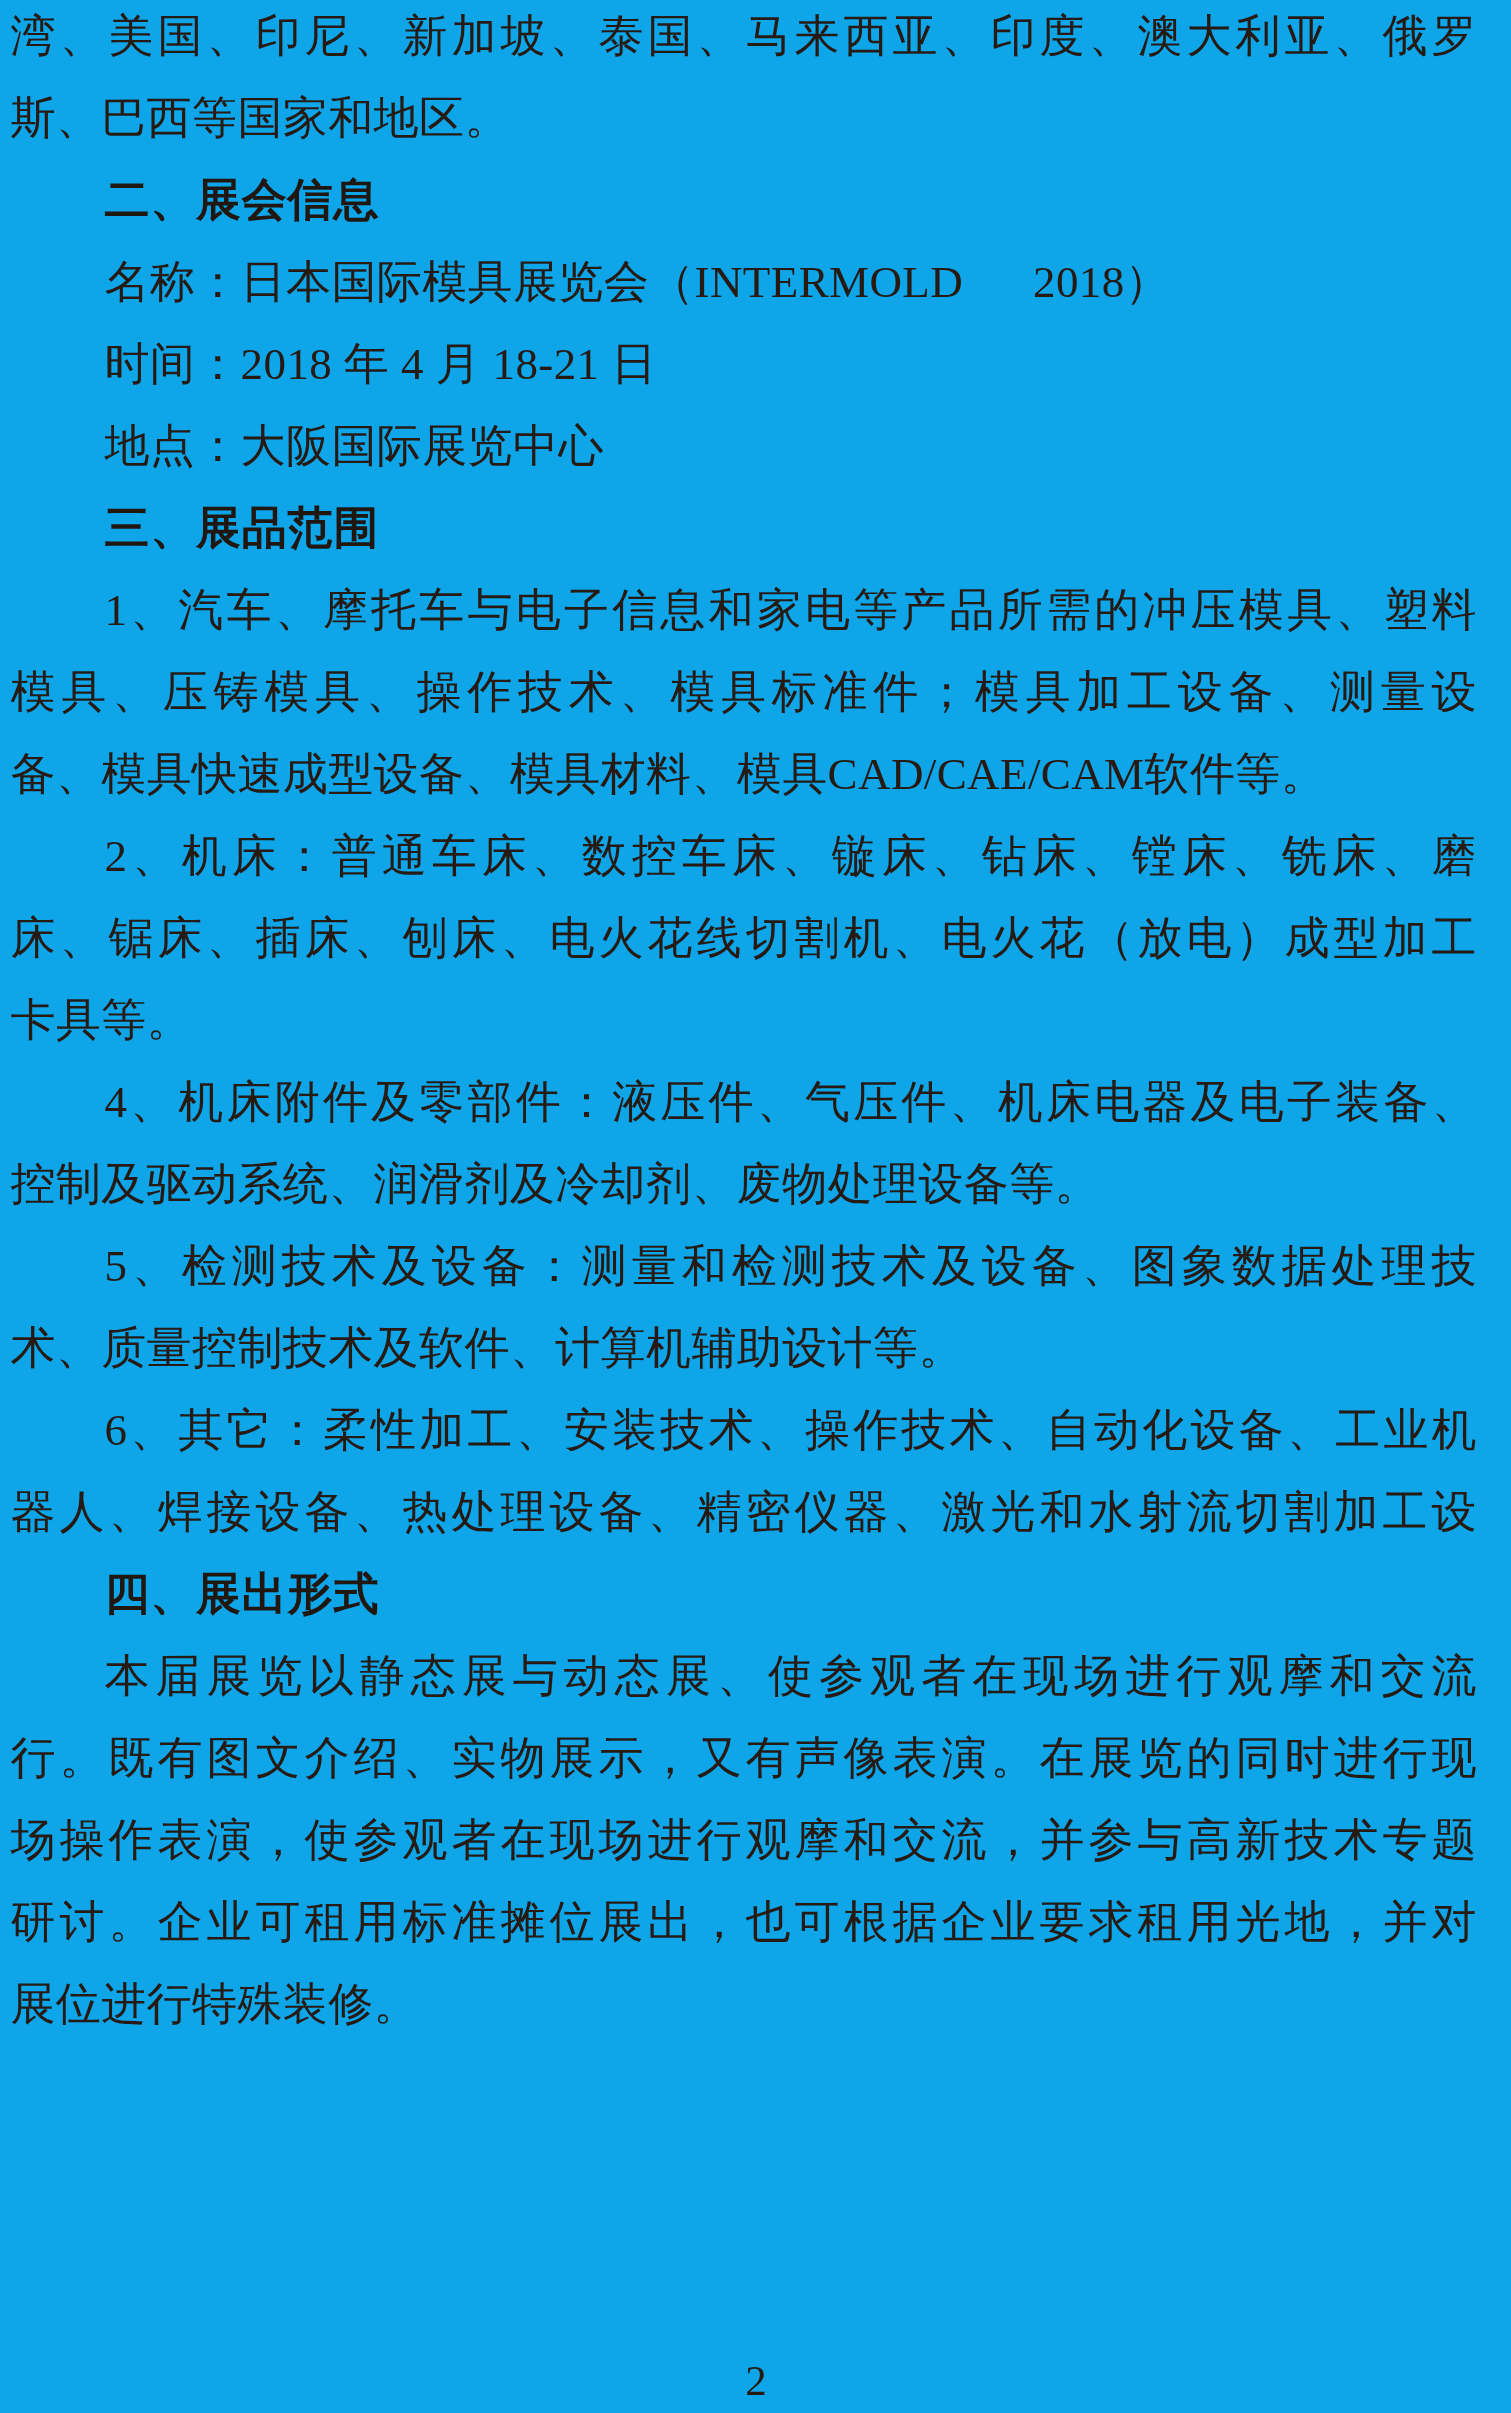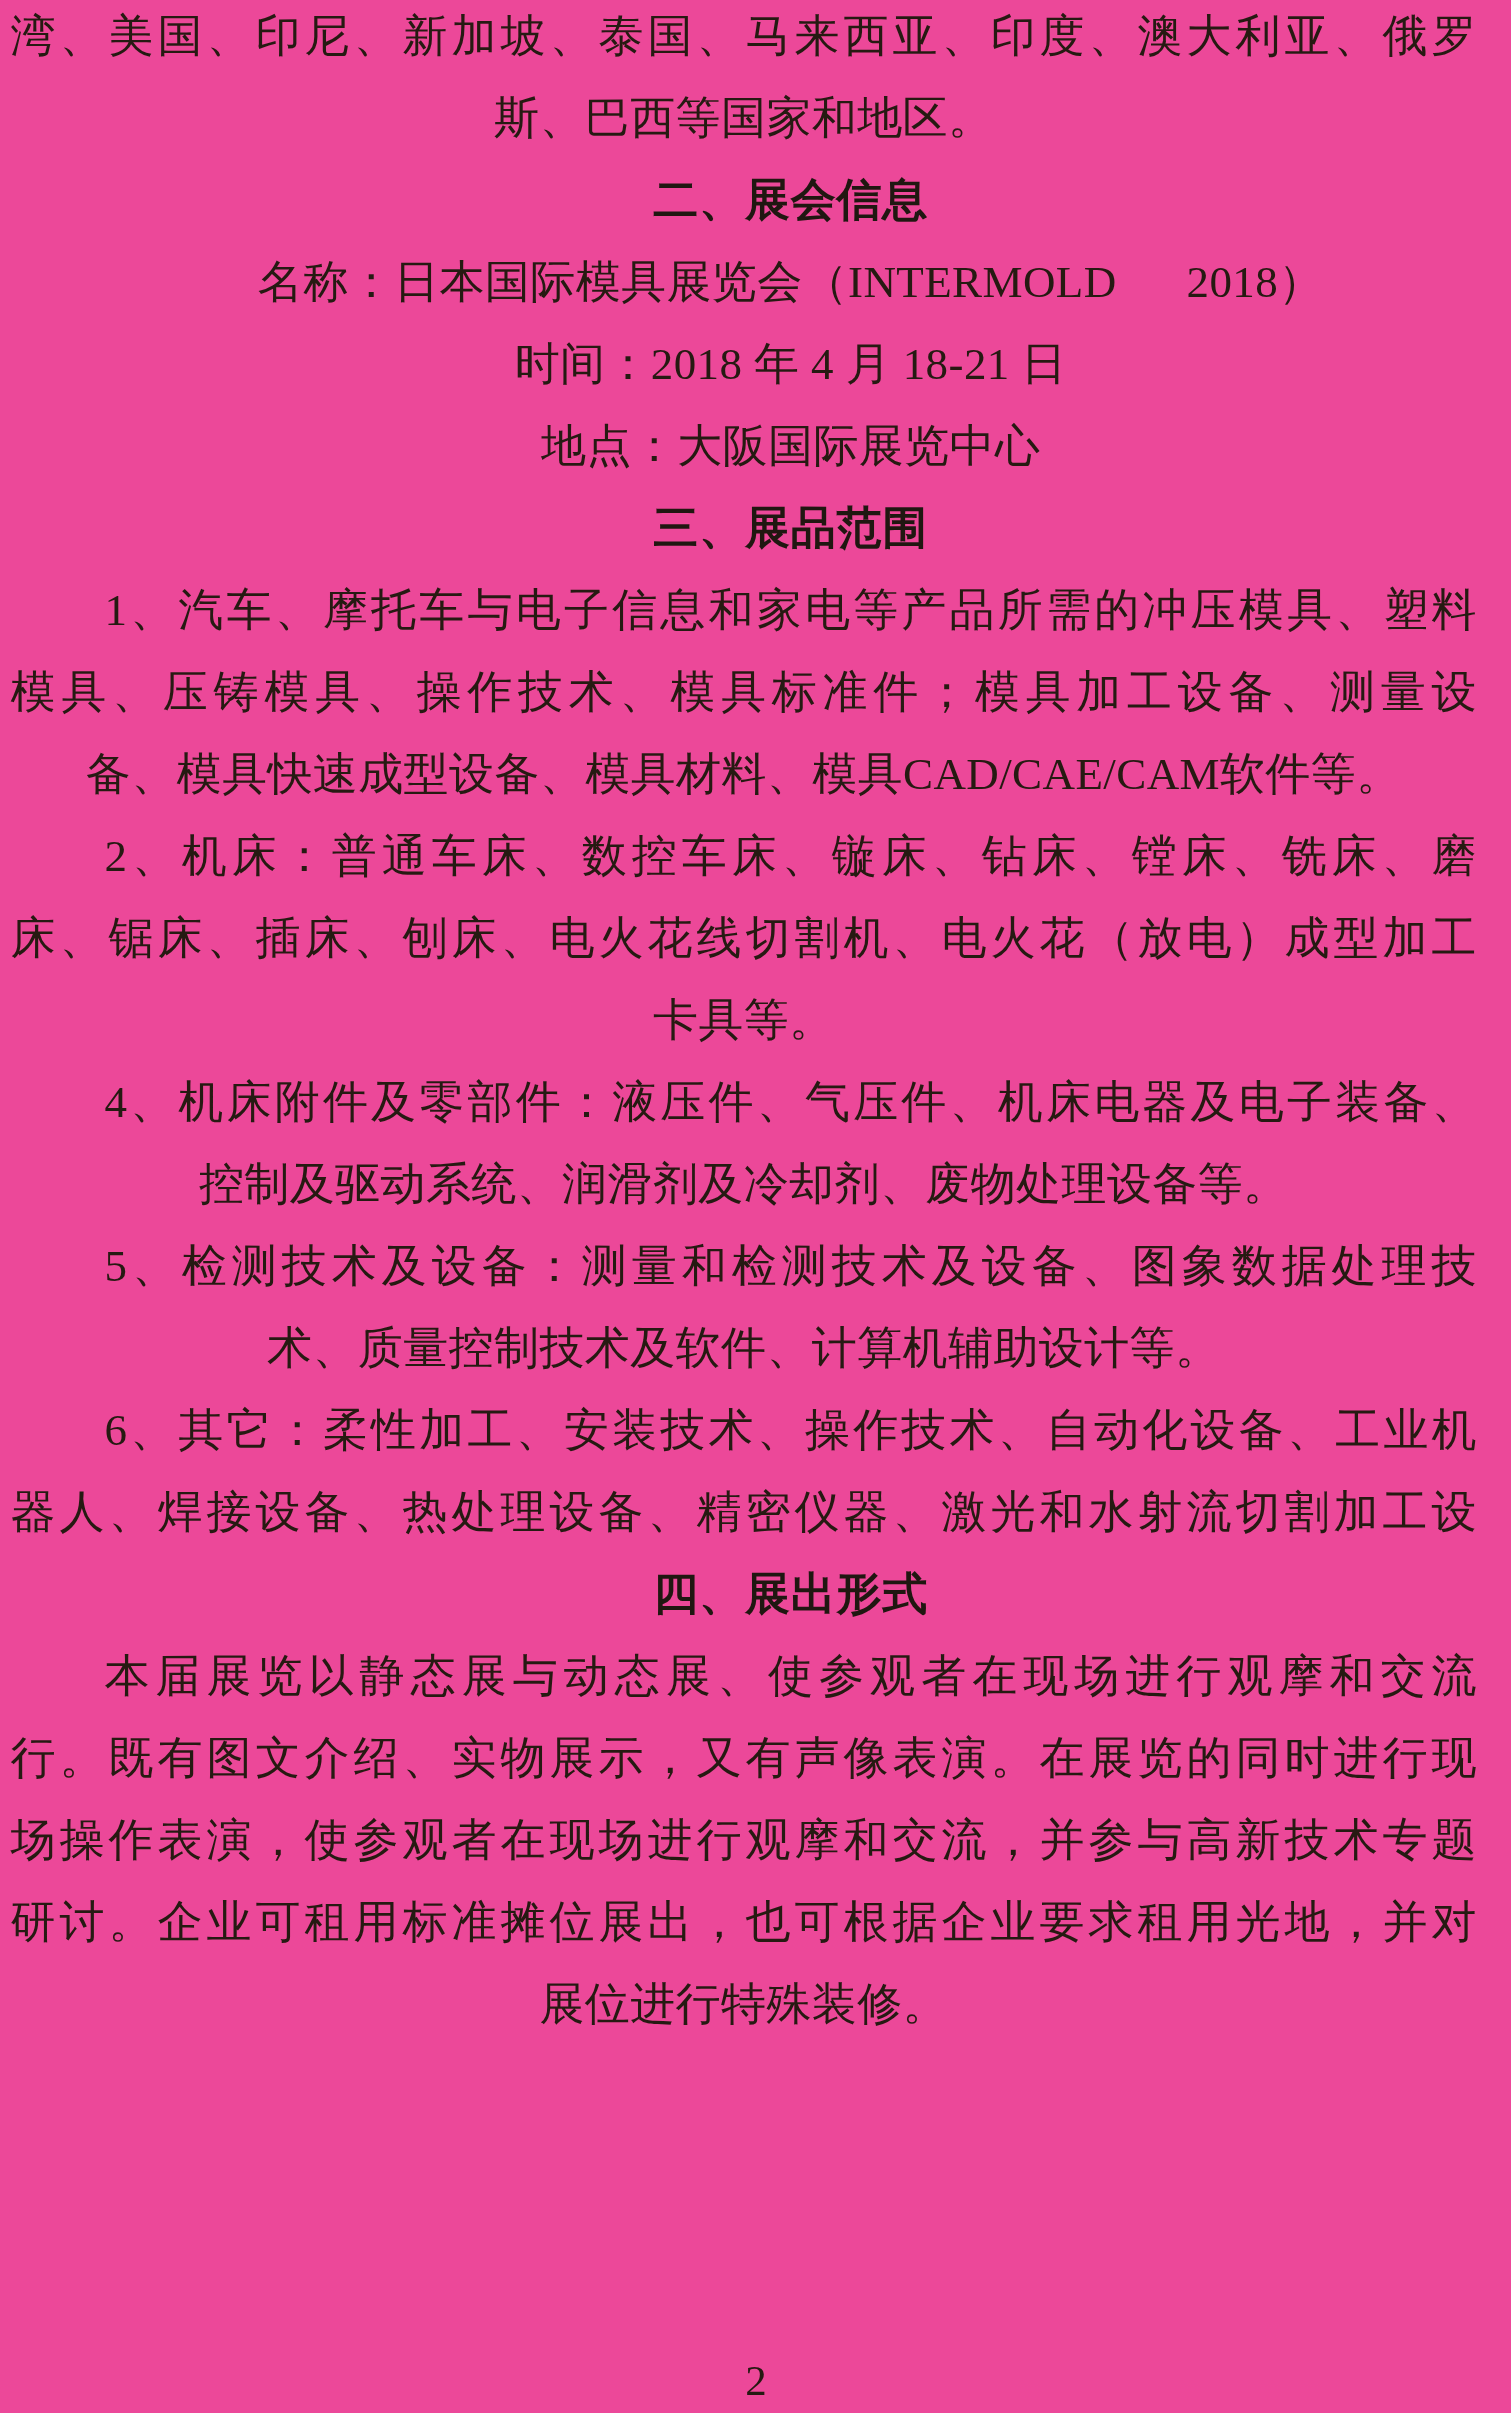--- a/index.html
+++ b/index.html
@@ -4,37 +4,37 @@
 <style>
   html, body {
     margin: 0;
     padding: 0;
     background: #ffffff;
   }
   .page {
     position: relative;
     width: 1512px;
     height: 2413px;
-    background: #ec4899;
+    background: #0ea5e9;
     overflow: hidden;
     color: #261a12;
     font-family: "Liberation Serif", "DejaVu Serif", serif;
   }
   .textblock {
     position: absolute;
     left: 10.4px;
     right: 35px;
     top: -4.8px;
   }
   .ln {
     font-size: 45px;
     line-height: 82px;
     height: 82px;
     letter-spacing: 0.4px;
-    text-align: center;
+    text-align: left;
     color: #261a12;
   }
   .ln.j {
     text-align: justify;
     text-align-last: justify;
   }
   .ln.ind {
     text-indent: 94px;
   }
   .ln.h {

